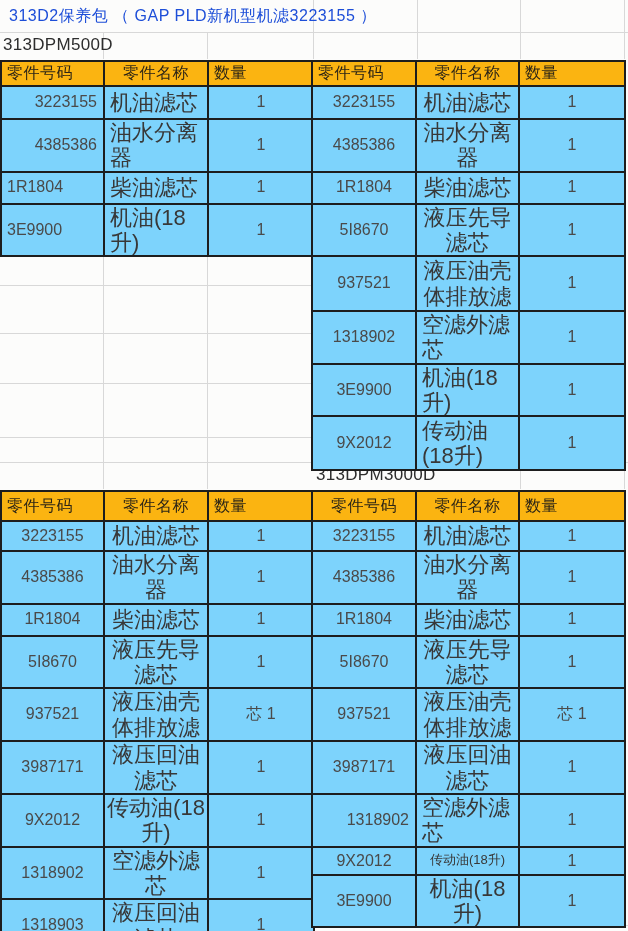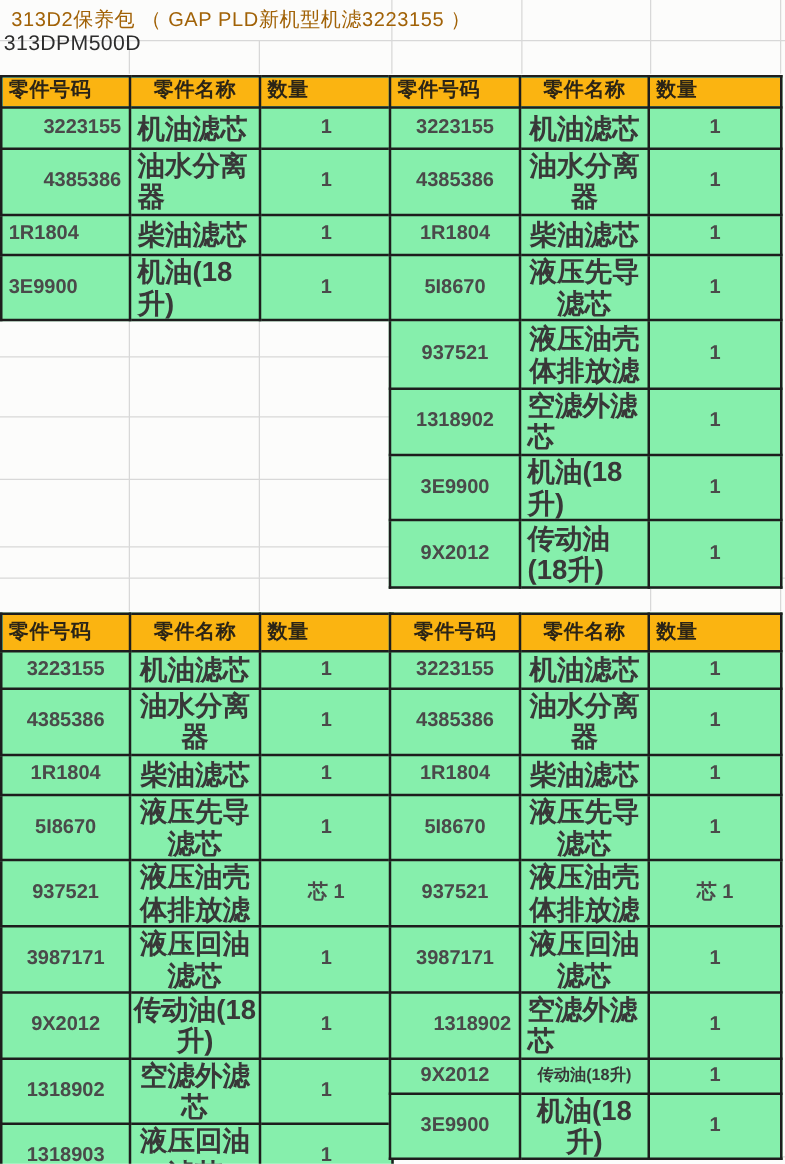--- a/index.html
+++ b/index.html
@@ -10,30 +10,30 @@
     position:relative;
     overflow:hidden;
   }
   .sheet{position:absolute;left:0;top:0;width:628px;height:931px;}
   
   .gv{position:absolute;width:1px;background:#d8d8d8;}
   .gh{position:absolute;height:1px;background:#d8d8d8;}
   
   .title{
     position:absolute;left:9px;top:6px;width:610px;
-    font-size:16px;letter-spacing:.5px;color:#a16207;white-space:nowrap;
+    font-size:16px;letter-spacing:.5px;color:#1d4ed8;white-space:nowrap;
   }
   .slabel{
     position:absolute;height:28px;line-height:28px;
     font-size:17px;color:#2d2d2d;white-space:nowrap;letter-spacing:.3px;
   }
   
   table.ptable{
     position:absolute;border-collapse:collapse;table-layout:fixed;
-    width:313px;background:#86efac;font-weight:bold;
+    width:313px;background:#7dd3fc;
   }
   .ptable td{
     border:2px solid #1d1d1d;
     padding:0;overflow:hidden;vertical-align:middle;
     font-size:16px;color:#4a4a4a;line-height:1.15;
   }
   .ptable td.hd{
     background:#fbb411;color:#2b2416;font-size:16px;letter-spacing:.5px;
   }
   .ptable td.nm{font-size:22px;color:#383838;}
@@ -82,21 +82,22 @@
   <div class="gv" style="left:103px;top:901px;height:24px;"></div>
   <div class="gv" style="left:207px;top:901px;height:24px;"></div>
   <div class="gv" style="left:313px;top:901px;height:24px;"></div>
   <div class="gv" style="left:417px;top:901px;height:24px;"></div>
   <div class="gv" style="left:520px;top:901px;height:24px;"></div>
   <div class="gv" style="left:624px;top:901px;height:24px;"></div>
   <div class="gh" style="left:0;top:925px;width:628px;"></div>
 
   <div class="title">313D2保养包 （ GAP PLD新机型机滤3223155 ）</div>
 
-  <div class="slabel" style="left:3px;top:21px;">313DPM500D</div>
+  <div class="slabel" style="left:3px;top:31px;">313DPM500D</div>
+  <div class="slabel" style="left:316px;top:461px;">313DPM3000D</div>
 
   <table class="ptable" style="left:0;top:60px;">
     <colgroup>
         <col style="width:103px">
         <col style="width:104px">
         <col style="width:106px">
       </colgroup>
     <tbody>
         <tr style="height:25px">
       <td class="hd l">零件号码</td>

